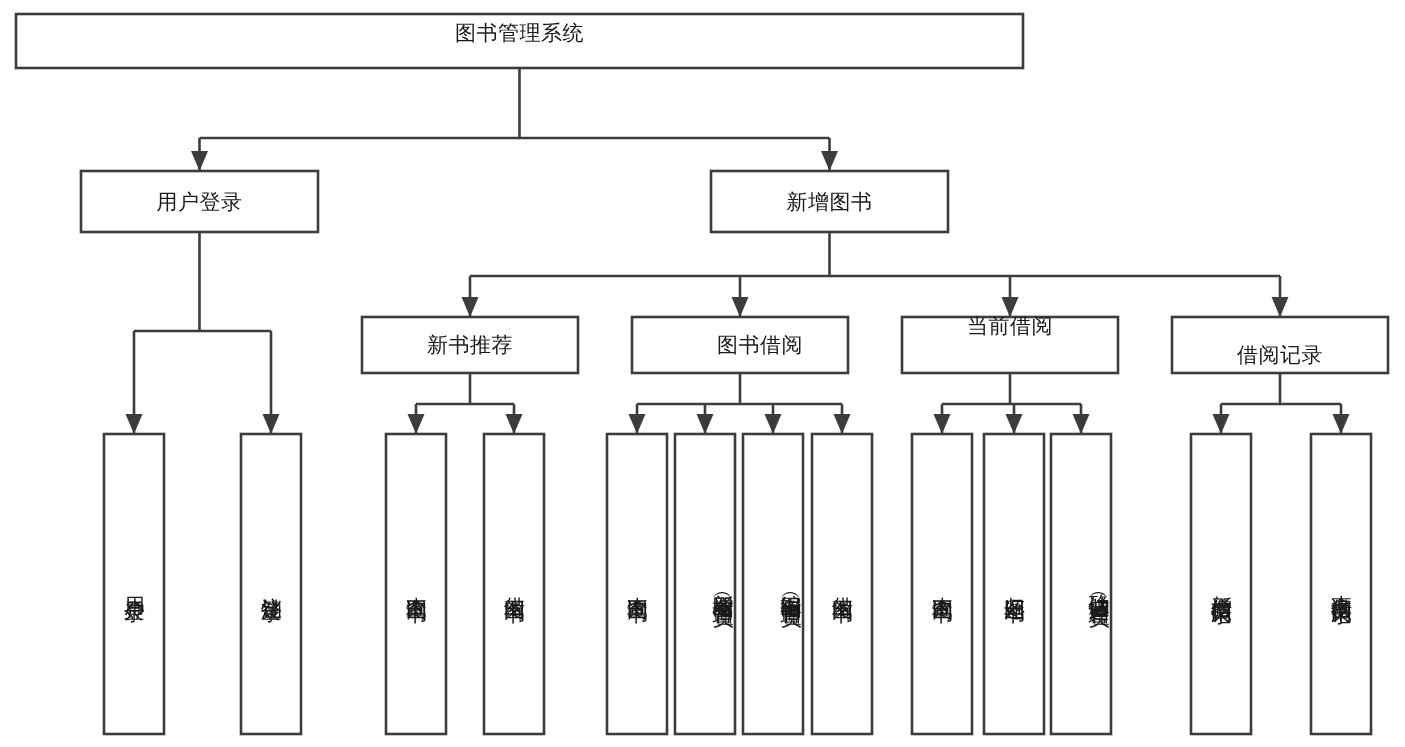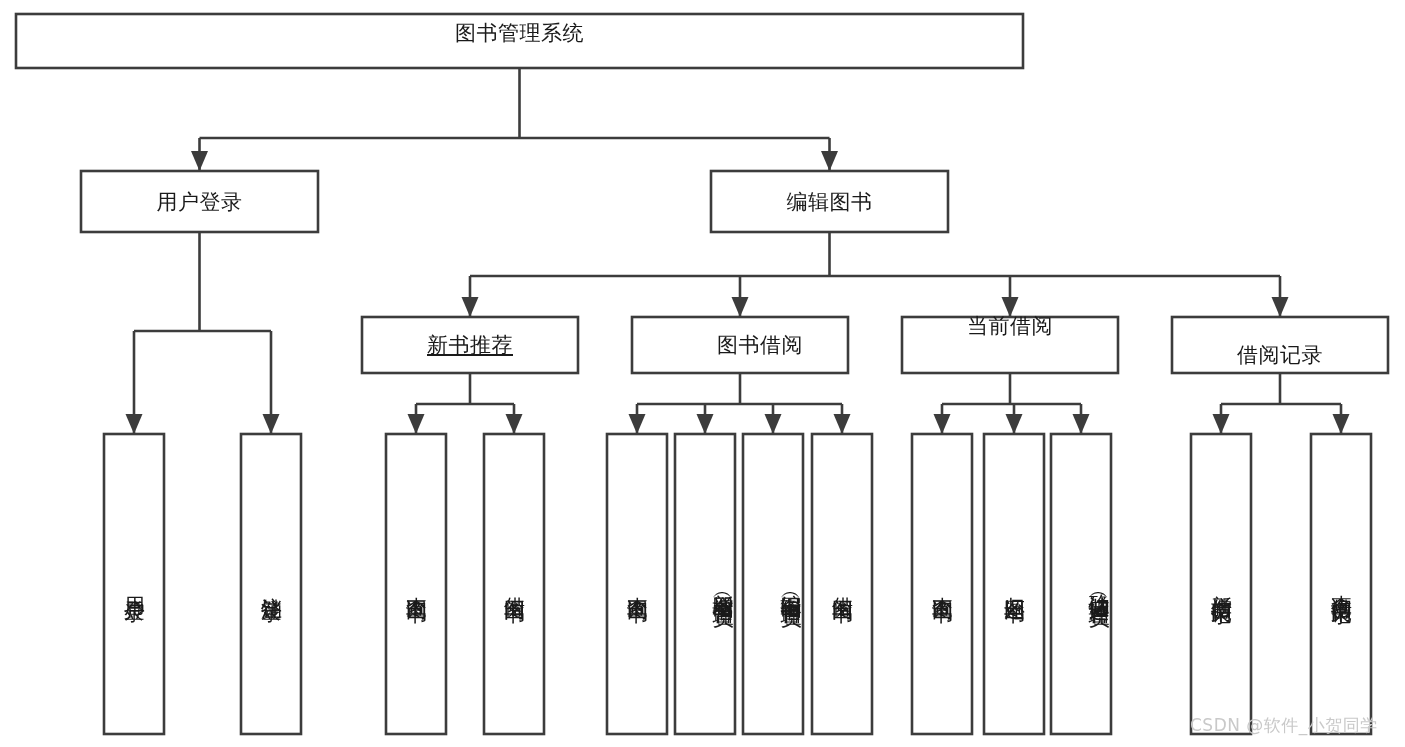--- a/index.html
+++ b/index.html
@@ -150,35 +150,34 @@
         <line x1="1221" y1="404" x2="1221" y2="434" class="conn-line"></line>
         <polygon points="1212.5,414 1229.5,414 1221,434" class="arrow-head"></polygon>
         <line x1="1341" y1="404" x2="1341" y2="434" class="conn-line"></line>
         <polygon points="1332.5,414 1349.5,414 1341,434" class="arrow-head"></polygon>
       </g>
   </svg>
 
   <div id="label-layer">
       <div class="h-label" style="left: 16px; top: 14px; width: 1007px; height: 38px;">图书管理系统</div>
       <div class="h-label" style="left: 81px; top: 171px; width: 237px; height: 61px;">用户登录</div>
-      <div class="h-label" style="left: 711px; top: 171px; width: 237px; height: 61px;">编辑图书</div>
-      <div class="h-label" style="left: 362px; top: 317px; width: 216px; height: 56px; text-decoration: underline;">新书推荐</div>
+      <div class="h-label" style="left: 711px; top: 171px; width: 237px; height: 61px;">新增图书</div>
+      <div class="h-label" style="left: 362px; top: 317px; width: 216px; height: 56px;">新书推荐</div>
       <div class="h-label" style="left: 632px; top: 317px; width: 216px; height: 56px; margin-left: 20px;">图书借阅</div>
       <div class="h-label" style="left: 902px; top: 298px; width: 216px; height: 56px;">当前借阅</div>
       <div class="h-label" style="left: 1172px; top: 327px; width: 216px; height: 56px;">借阅记录</div>
       <div class="v-label center" style="left: 104px; top: 434px; width: 60px; height: 300px;">用户登录</div>
       <div class="v-label center" style="left: 241px; top: 434px; width: 60px; height: 300px;">注销登录</div>
       <div class="v-label center" style="left: 386px; top: 434px; width: 60px; height: 300px;">查询图书</div>
       <div class="v-label center" style="left: 484px; top: 434px; width: 60px; height: 300px;">借阅图书</div>
       <div class="v-label center" style="left: 607px; top: 434px; width: 60px; height: 300px;">查询图书</div>
       <div class="v-label top" style="left: 675px; top: 434px; width: 60px; height: 300px;">新增图书（管理员）</div>
       <div class="v-label top" style="left: 743px; top: 434px; width: 60px; height: 300px;">编辑图书（管理员）</div>
       <div class="v-label center" style="left: 812px; top: 434px; width: 60px; height: 300px;">借阅图书</div>
       <div class="v-label center" style="left: 912px; top: 434px; width: 60px; height: 300px;">查询图书</div>
       <div class="v-label center" style="left: 984px; top: 434px; width: 60px; height: 300px;">归还图书</div>
       <div class="v-label top" style="left: 1051px; top: 434px; width: 60px; height: 300px;">确认归还（管理员）</div>
       <div class="v-label center" style="left: 1191px; top: 434px; width: 60px; height: 300px;">新增借阅记录</div>
       <div class="v-label center" style="left: 1311px; top: 434px; width: 60px; height: 300px;">查询借阅记录</div>
     </div>
 
-  <div id="watermark">CSDN @软件_小贺同学</div>
 
 </div>
 
 </body></html>

